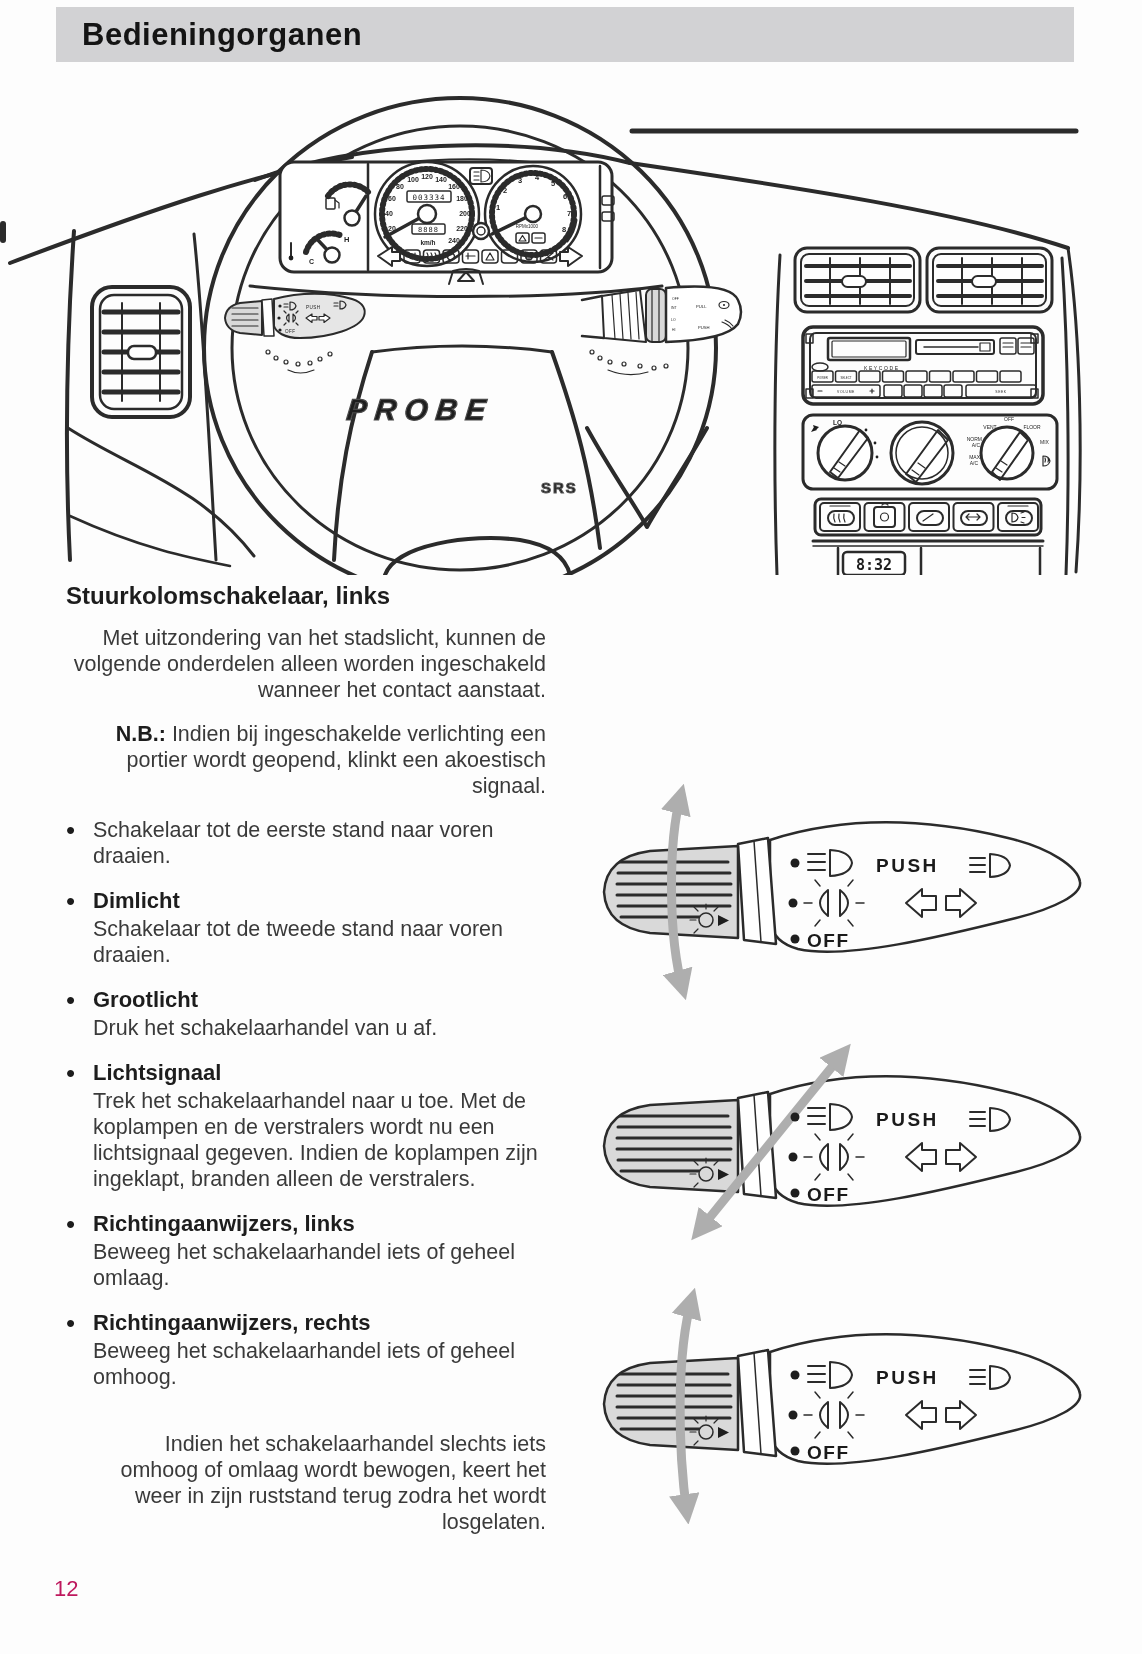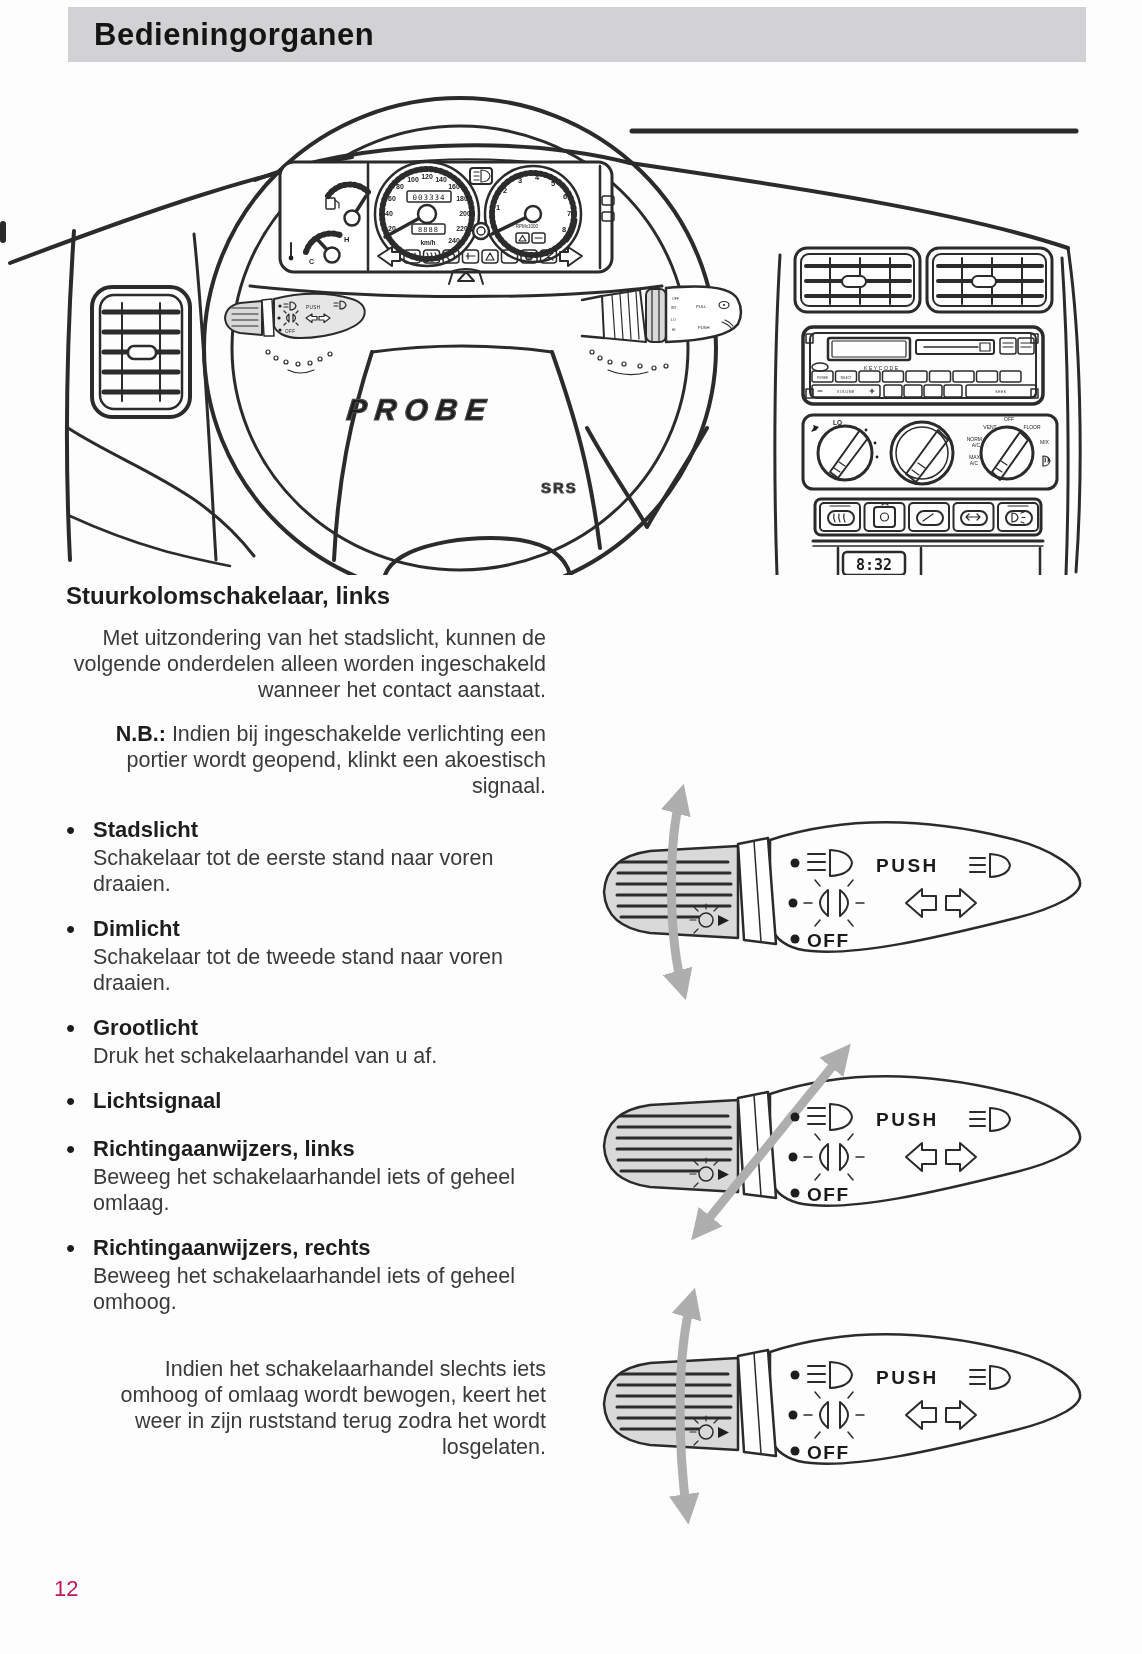--- a/index.html
+++ b/index.html
@@ -1,19 +1,19 @@
 <!DOCTYPE html>
 <html><head>
 <meta charset="utf-8">
 <style>
   html,body{margin:0;padding:0;background:#9a9a9a;}
   .page{position:relative;width:1142px;height:1654px;background:#fdfdfd;overflow:hidden;
         font-family:"Liberation Sans",sans-serif;color:#2e2e2e;margin:0 auto;}
   
-  .hdr{position:absolute;left:68px;top:7px;width:1018px;height:55px;background:#d2d2d4;}
+  .hdr{position:absolute;left:56px;top:7px;width:1018px;height:55px;background:#d2d2d4;}
   .hdr h1{margin:0;padding:10px 0 0 26px;font-size:31px;font-weight:bold;color:#141414;letter-spacing:.5px;}
   
   .col{position:absolute;left:66px;top:582px;width:480px;}
   .col h2{font-size:24px;font-weight:bold;color:#1d1d1d;margin:0 0 15px 0;}
   .body{font-size:21.5px;line-height:26px;color:#3a3a3a;margin:0 0 18px 0;hyphens:manual;text-align:right;}
   .note b{color:#1d1d1d;}
   .bullet{display:flex;margin:0 0 19px 0;}
   .bullet .dot{width:27px;flex:0 0 27px;color:#1c1c1c;font-size:19px;line-height:27px;}
   .bullet .dot::before{content:"\2022";font-size:26px;}
   .bullet h3{font-size:22px;font-weight:bold;color:#1d1d1d;margin:0 0 2px 0;}
@@ -389,21 +389,20 @@
   </svg>
 
   <main class="col">
     <h2>Stuurkolomschakelaar, links</h2>
     <p class="body">Met uitzondering van het stadslicht, kunnen de volgende onderdelen alleen worden ingescha­keld wanneer het contact aanstaat.</p>
     <p class="body note"><b>N.B.:</b> <span>Indien bij ingeschakelde verlichting een portier wordt geopend, klinkt een akoestisch signaal.</span></p>
 
     <div class="bullet">
       <span class="dot"></span>
       <div>
-          <h3>Stadslicht</h3>
       <p>Schakelaar tot de eerste stand naar voren draaien.</p>
         </div>
     </div>
     <div class="bullet">
       <span class="dot"></span>
       <div>
           <h3>Dimlicht</h3>
       <p>Schakelaar tot de tweede stand naar voren draaien.</p>
         </div>
     </div>
@@ -411,20 +410,21 @@
       <span class="dot"></span>
       <div>
           <h3>Grootlicht</h3>
       <p>Druk het schakelaarhandel van u af.</p>
         </div>
     </div>
     <div class="bullet">
       <span class="dot"></span>
       <div>
           <h3>Lichtsignaal</h3>
+      <p>Trek het schakelaarhandel naar u toe. Met de koplampen en de verstralers wordt nu een lichtsignaal gegeven. Indien de koplampen zijn ingeklapt, branden alleen de verstralers.</p>
         </div>
     </div>
     <div class="bullet">
       <span class="dot"></span>
       <div>
           <h3>Richtingaanwijzers, links</h3>
       <p>Beweeg het schakelaarhandel iets of geheel omlaag.</p>
         </div>
     </div>
     <div class="bullet">

